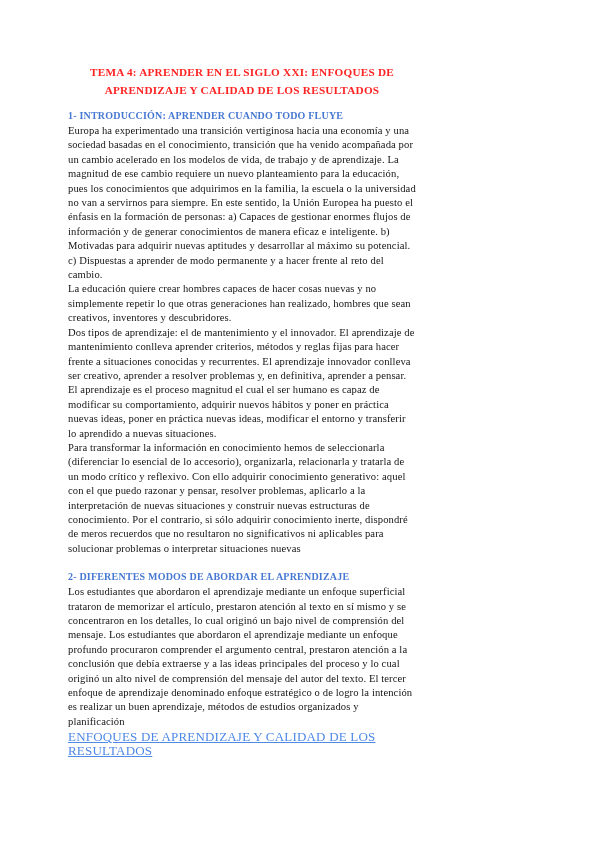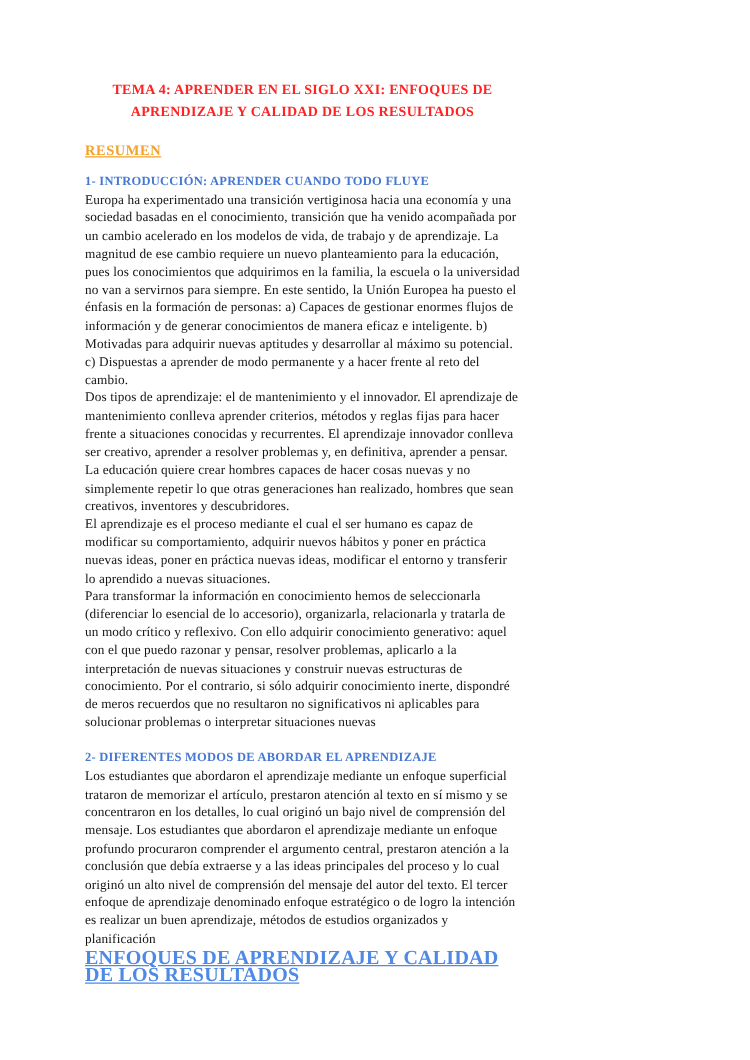--- a/index.html
+++ b/index.html
@@ -58,44 +58,41 @@
     margin:0;
     font-size:10.6px;
     line-height:14.4px;
     letter-spacing:0.1px;
   }
   .section-heading + .body-text{margin-top:2px;}
   .u{}
   .footer-heading{
     margin-top:1px;
     color:var(--c-link);
-    font-size:16px;
-    font-weight:bold;
+    font-size:13px;
+    font-weight:normal;
     letter-spacing:0.2px;
     line-height:14px;
     text-decoration:underline;
   }
 </style>
 </head>
 <body>
 
 <div class="page">
 
   <h1 class="doc-title">TEMA 4: APRENDER EN EL SIGLO XXI: ENFOQUES DE APRENDIZAJE Y CALIDAD DE LOS RESULTADOS</h1>
 
-  <div>
-    <span class="summary-label">RESUMEN</span>
-  </div>
 
   <section class="section-1">
     <h2 class="section-heading">1- INTRODUCCIÓN: APRENDER CUANDO TODO FLUYE</h2>
     <p class="body-text">Europa ha experimentado una transición vertiginosa hacia una economía y una sociedad basadas en el conocimiento, transición que ha venido acompañada por un cambio acelerado en los modelos de vida, de trabajo y de aprendizaje. La magnitud de ese cambio requiere un nuevo planteamiento para la educación, pues los conocimientos que adquirimos en la familia, la escuela o la universidad no van a servirnos para siempre. En este sentido, la Unión Europea ha puesto el énfasis en la formación de personas: a) Capaces de gestionar enormes flujos de información y de generar conocimientos de manera eficaz e inteligente. b) Motivadas para adquirir nuevas aptitudes y desarrollar al máximo su potencial. c) Dispuestas a aprender de modo permanente y a hacer frente al reto del cambio.</p>
+    <p class="body-text">La educación quiere crear hombres capaces de hacer cosas nuevas y no simplemente repetir lo que otras generaciones han realizado, hombres que sean creativos, inventores y descubridores.</p>
     <p class="body-text">Dos tipos de aprendizaje: el de mantenimiento y el innovador. El aprendizaje de mantenimiento conlleva aprender criterios, métodos y reglas fijas para hacer frente a situaciones conocidas y recurrentes. El aprendizaje innovador conlleva ser creativo, aprender a resolver problemas y, en definitiva, aprender a pensar.</p>
-    <p class="body-text">La educación quiere crear hombres capaces de hacer cosas nuevas y no simplemente repetir lo que otras generaciones han realizado, hombres que sean creativos, inventores y descubridores.</p>
-    <p class="body-text">El aprendizaje es el proceso mediante el cual el ser humano es capaz de modificar su comportamiento, adquirir nuevos hábitos y poner en práctica nuevas ideas, poner en práctica nuevas ideas, modificar el entorno y transferir lo aprendido a nuevas situaciones.</p>
+    <p class="body-text">El aprendizaje es el proceso magnitud el cual el ser humano es capaz de modificar su comportamiento, adquirir nuevos hábitos y poner en práctica nuevas ideas, poner en práctica nuevas ideas, modificar el entorno y transferir lo aprendido a nuevas situaciones.</p>
     <p class="body-text">Para transformar la información en conocimiento hemos de seleccionarla (diferenciar lo esencial de lo accesorio), organizarla, relacionarla y tratarla de un modo crítico y reflexivo. Con ello adquirir conocimiento generativo: aquel con el que puedo razonar y pensar, resolver problemas, aplicarlo a la interpretación de nuevas situaciones y construir nuevas estructuras de conocimiento. Por el contrario, si sólo adquirir conocimiento inerte, dispondré de meros recuerdos que no resultaron no significativos ni aplicables para solucionar problemas o interpretar situaciones nuevas</p>
   </section>
 
   <section class="section-2">
     <h2 class="section-heading">2- DIFERENTES MODOS DE ABORDAR EL APRENDIZAJE</h2>
     <p class="body-text"><span>Los estudiantes que abordaron el aprendizaje mediante un </span><span class="u">enfoque superficial</span><span> trataron de memorizar el artículo, prestaron atención al texto en sí mismo y se concentraron en los detalles, lo cual originó un bajo nivel de comprensión del mensaje. Los estudiantes que abordaron el aprendizaje mediante un </span><span class="u">enfoque profundo</span><span> procuraron comprender el argumento central, prestaron atención a la conclusión que debía extraerse y a las ideas principales del proceso y lo cual originó un alto nivel de comprensión del mensaje del autor del texto. El tercer enfoque de aprendizaje denominado </span><span class="u">enfoque estratégico o de logro</span><span> la intención es realizar un buen aprendizaje, métodos de estudios organizados y planificación</span></p>
   </section>
 
   <section class="section-3">
     <div class="footer-heading">ENFOQUES DE APRENDIZAJE Y CALIDAD DE LOS RESULTADOS</div>

